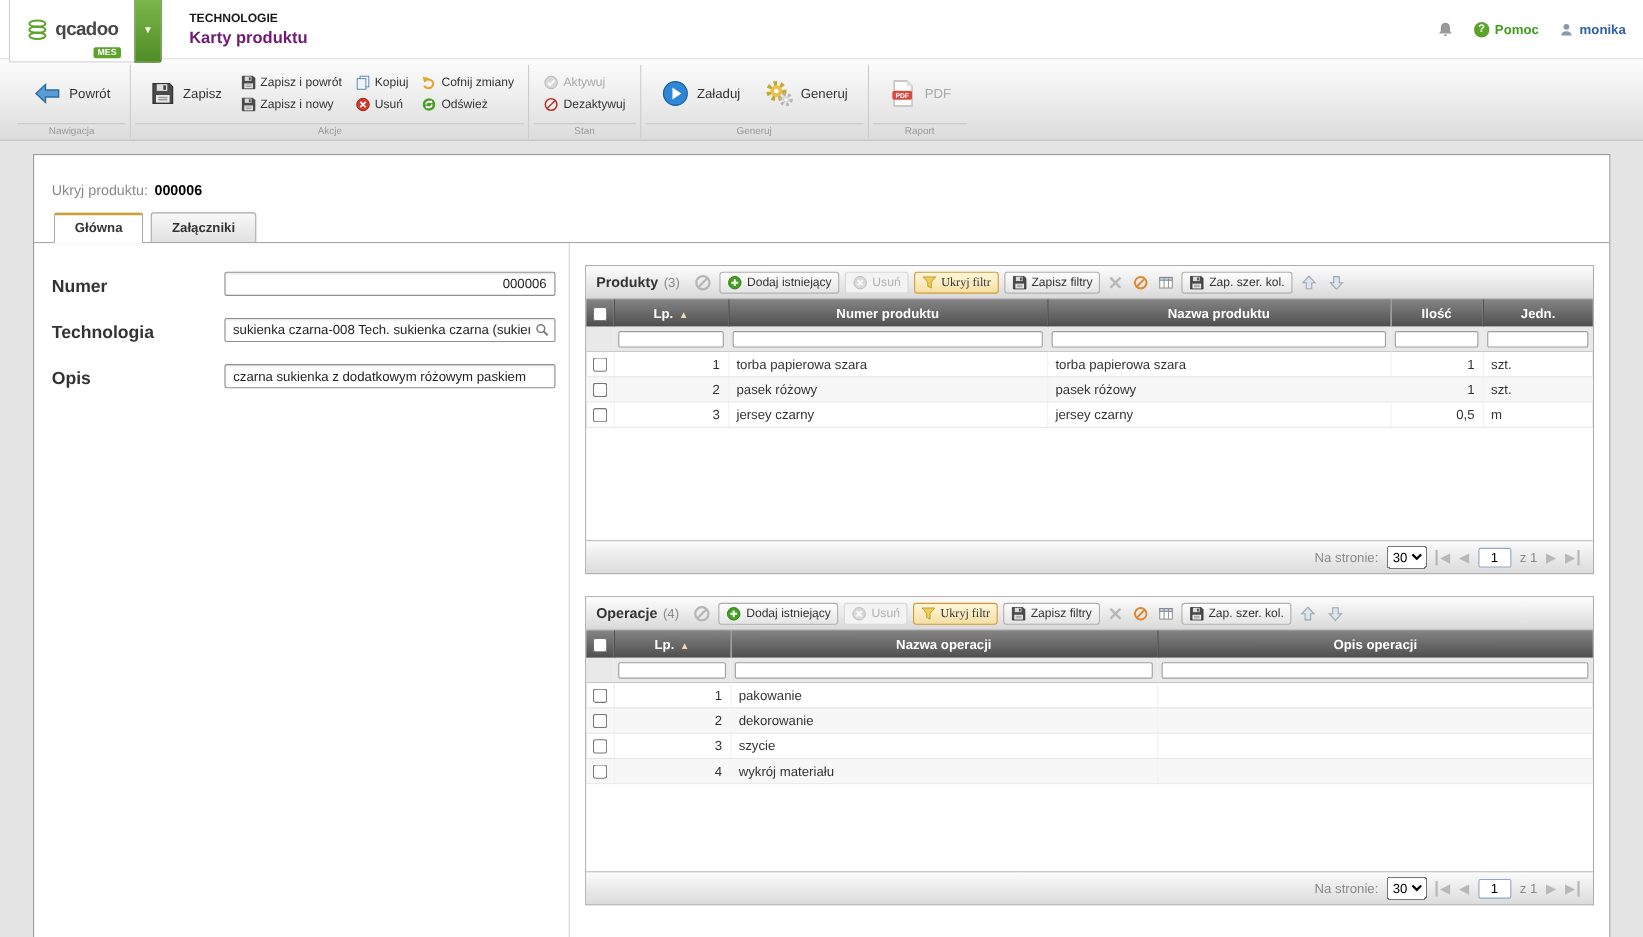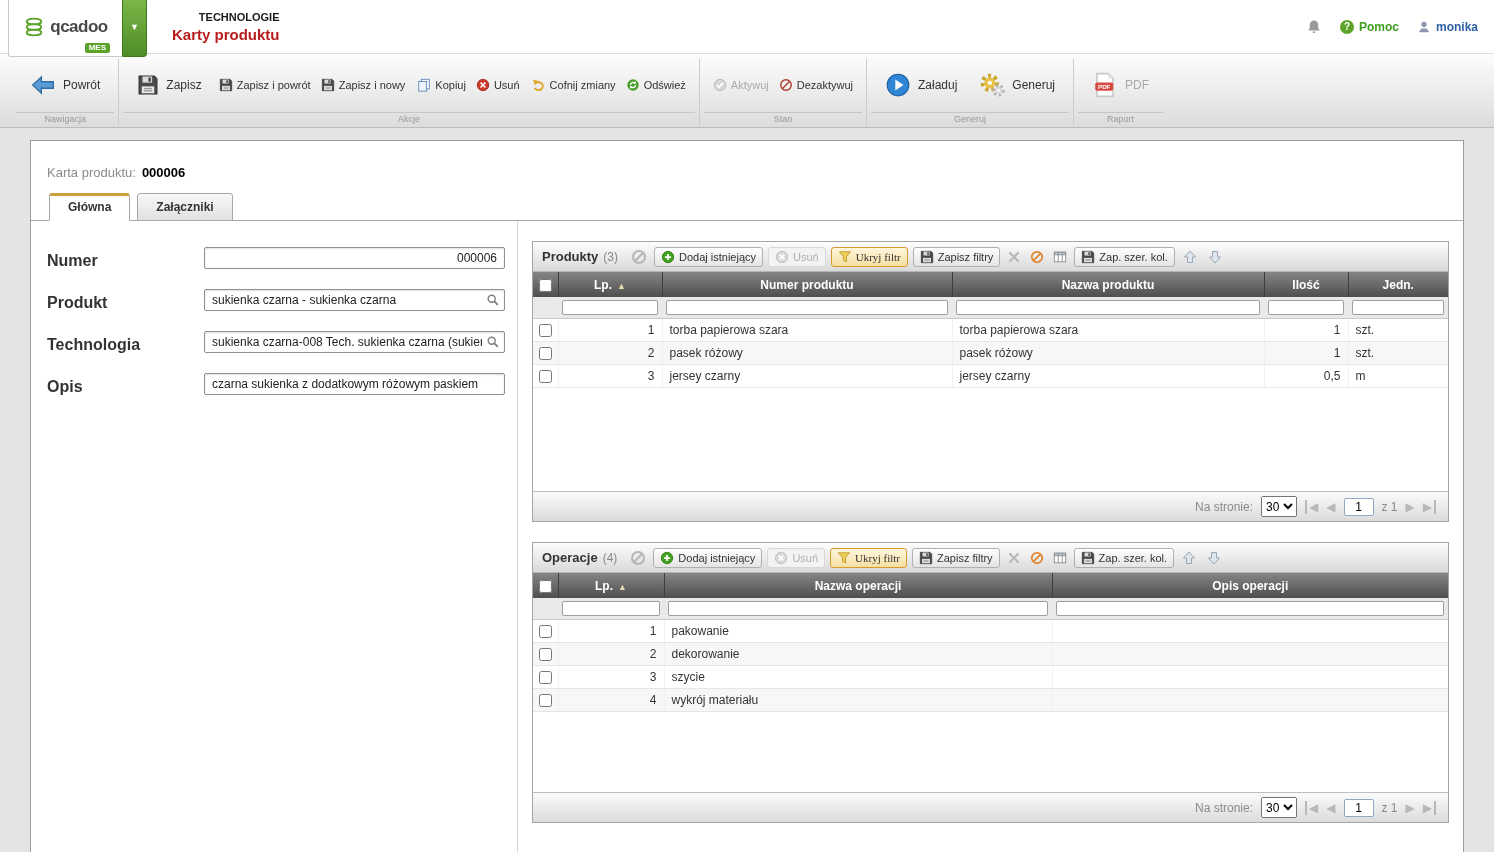--- a/index.html
+++ b/index.html
@@ -6,35 +6,35 @@
   body { margin:0; background:#e4e4e4; font-family:"Liberation Sans", sans-serif; color:#333; font-size:12px; }
 
   
   .topbar { height:54px; background:#fff; display:flex; align-items:center; padding:0 16px 0 8px; border-bottom:1px solid #dcdcdc; }
   .logo-wrap { display:flex; height:60px; }
   .logo-box { width:114px; border:1px solid #c9c9c9; border-right:none; border-radius:3px 0 0 3px; background:#fff; display:flex; align-items:center; justify-content:center; gap:5px; position:relative; cursor:pointer; }
   .logo-text { font-size:17px; font-weight:bold; color:#474747; letter-spacing:-0.5px; }
   .logo-mes { position:absolute; bottom:3px; right:12px; background:#5da32a; color:#fff; font-size:8px; font-weight:bold; padding:0 4px 1px; border-radius:2px;margin-left:39px; }
   .logo-dd { width:25px; background:linear-gradient(#7cb84a,#4e8c26); border:1px solid #447a1f; border-radius:0 3px 3px 0; display:flex; align-items:center; justify-content:center; cursor:pointer; color:#fff; font-size:9px; }
   .module-block { margin-left:25px; }
-  .module-name { font-size:11px; font-weight:bold; color:#1a1a1a;text-align:right; }
-  .page-name { font-size:15px; font-weight:bold; color:#b91c1c; margin-top:3px; }
+  .module-name { font-size:11px; font-weight:bold; color:#1a1a1a; }
+  .page-name { font-size:15px; font-weight:bold; color:#701a75; margin-top:3px; }
   .top-right { margin-left:auto; display:flex; align-items:center; gap:18px; }
   .help { color:#3e9e1e; font-weight:bold; font-size:12px; display:flex; gap:5px; align-items:center; cursor:pointer; }
   .help-q { width:14px; height:14px; border-radius:50%; background:#5da32a; color:#fff; font-size:10px; display:inline-flex; align-items:center; justify-content:center; font-weight:bold; }
   .user { color:#2e5fa3; font-weight:bold; font-size:12px; display:flex; gap:5px; align-items:center; cursor:pointer; }
 
   
   .ribbon { height:74px; background:linear-gradient(#fdfdfd,#dcdcdc); border-bottom:1px solid #bdbdbd; padding:5px 12px 1px; display:flex; align-items:stretch; }
   .rgroup { display:flex; flex-direction:column; padding:0 4px; border-right:1px solid #cccccc; }
   .rgroup:last-child { border-right:none; }
   .rgroup-buttons { flex:1; display:flex; align-items:center; gap:6px; padding:1px 6px 3px; }
   .rgroup-footer { border-top:1px solid #c6c6c6; text-align:center; font-size:9px; color:#999; padding:1px 10px 2px; white-space:nowrap; }
   .bigbtn { display:flex; align-items:center; gap:7px; padding:4px 8px; font-size:12px; color:#333; cursor:pointer; border-radius:3px; white-space:nowrap; }
-  .smallcol { display:flex; flex-direction:row; justify-content:space-between; gap:4px; }
+  .smallcol { display:flex; flex-direction:column; justify-content:space-between; gap:4px; }
   .smallbtn { display:flex; align-items:center; gap:4px; font-size:11px; color:#333; padding:1px 3px; cursor:pointer; border-radius:2px; white-space:nowrap; }
   .dis { color:#a9a9a9 !important; cursor:default; }
   .i14 { width:14px; height:14px; flex:0 0 auto; }
   .i16 { width:16px; height:16px; flex:0 0 auto; }
   .i22 { width:22px; height:22px; flex:0 0 auto; }
   .i26 { width:26px; height:26px; flex:0 0 auto; }
 
   
   .desk { padding:12px 30px 7px; }
   .window { background:#fff; border:1px solid #9c9c9c; min-height:705px; }
@@ -349,42 +349,33 @@
         <span>PDF</span>
       </div>
     </div>
     <div class="rgroup-footer">Raport</div>
   </div>
 </nav>
 
 <main class="desk">
   <div class="window">
     <div class="win-title">
-      <span class="lbl">Karta produktu:</span><span class="val">000006</span>
+      <span class="lbl">Ukryj produktu:</span><span class="val">000006</span>
     </div>
     <div class="tabs">
       <div class="tab active">Główna</div>
       <div class="tab">Załączniki</div>
     </div>
     <div class="win-body">
 
       <div class="form-col">
         <div class="frow">
           <label class="flabel">Numer</label>
           <div class="ffield">
             <input class="tinput right" value="000006" style="">
-          </div>
-        </div>
-        <div class="frow">
-          <label class="flabel">Produkt</label>
-          <div class="ffield lookup">
-            <input class="tinput" value="sukienka czarna - sukienka czarna" style="">
-            <svg class="lookup-icon">
-                <use href="#sym-magnifier"></use>
-              </svg>
           </div>
         </div>
         <div class="frow">
           <label class="flabel">Technologia</label>
           <div class="ffield lookup">
             <input class="tinput" value="sukienka czarna-008 Tech. sukienka czarna (sukier" style="">
             <svg class="lookup-icon">
                 <use href="#sym-magnifier"></use>
               </svg>
           </div>

